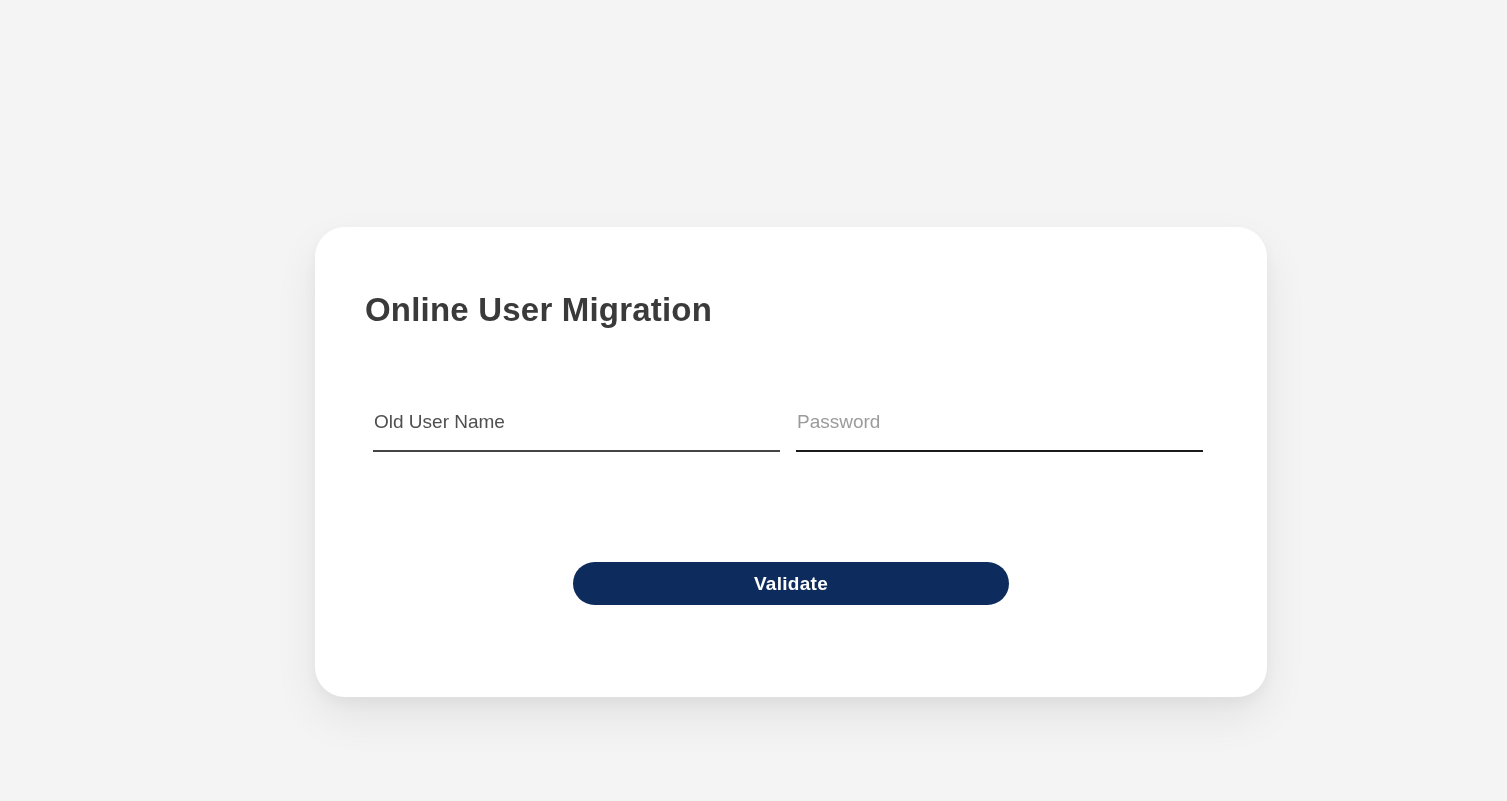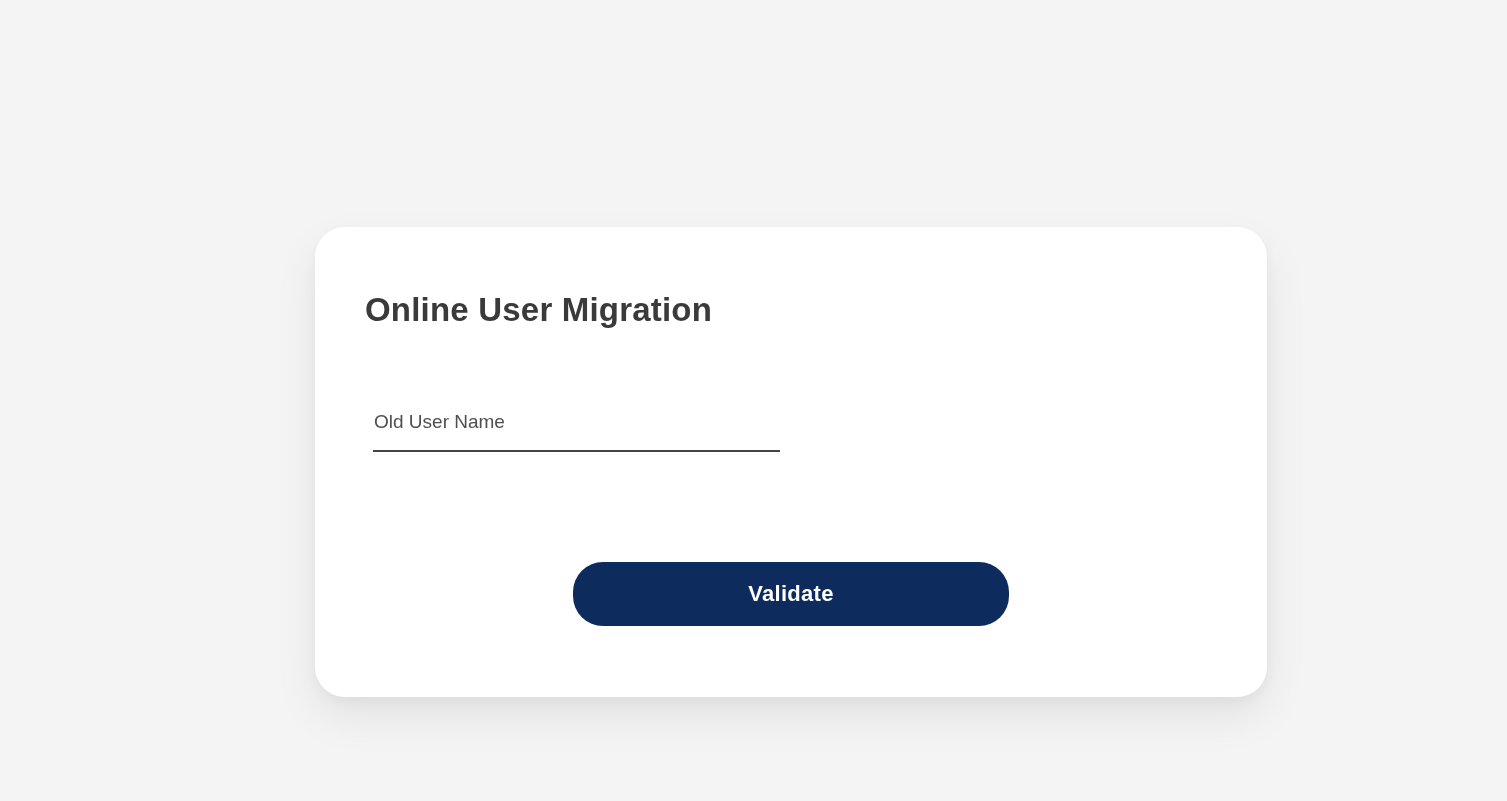--- a/index.html
+++ b/index.html
@@ -70,40 +70,41 @@
   }
   .field-input.password::placeholder {
     color: #9b9b9b;
     opacity: 1;
   }
 
   .validate-btn {
     display: block;
     margin: 102px auto 0 auto;
     width: 436px;
-    height: 64px;
+    height: 43px;
     border: none;
     border-radius: 30px;
     background: #0d2b5c;
     color: #ffffff;
     font-family: "Liberation Sans", "DejaVu Sans", sans-serif;
-    font-size: 22px;
+    font-size: 19px;
     font-weight: 600;
     letter-spacing: 0.3px;
     cursor: pointer;
   }
 </style>
 </head>
 <body>
 
 <div class="page">
   <div class="card">
 
     <h1 class="card-title">Online User Migration</h1>
 
     <div class="fields-row">
       <input type="text" class="field-input username" placeholder="Old User Name" style="">
+      <input type="text" class="field-input password" placeholder="Password" style="">
     </div>
 
     <button class="validate-btn">Validate</button>
 
   </div>
 </div>
 
 </body></html>

